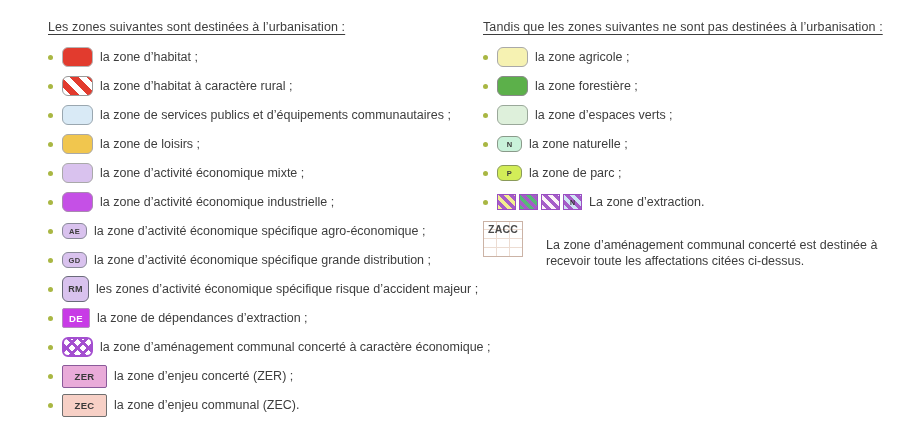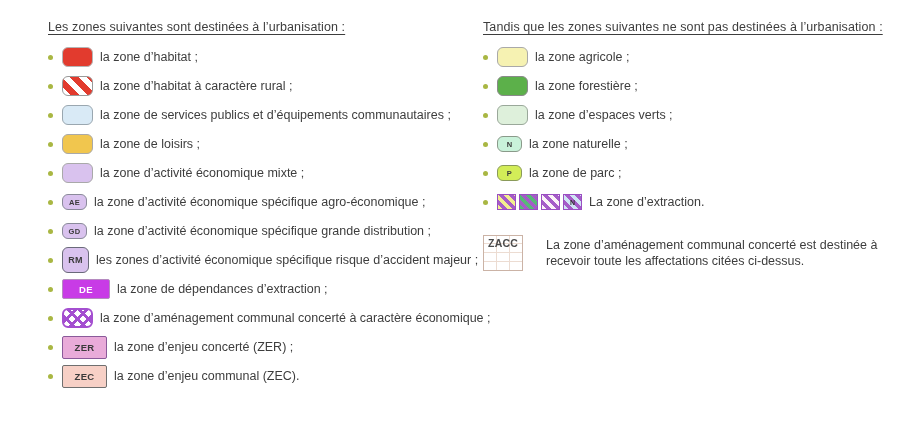--- a/index.html
+++ b/index.html
@@ -24,37 +24,37 @@
     display:inline-flex; align-items:center; justify-content:center;
     font-weight:700; color:var(--tc,#3a3a3a); letter-spacing:0.3px;
   }
   .solid { width:31px; height:20px; border-radius:6px; border:1px solid var(--border,#999); background:var(--bg,#fff); }
   .hatch {
     width:31px; height:20px; border-radius:6px; border:1px solid var(--border,#999);
     background:repeating-linear-gradient(45deg, var(--bg) 0 5px, var(--stripe) 5px 12px);
   }
   .label-pill { width:27px; height:26px; border-radius:6px; border:1px solid var(--border,#888); background:var(--bg); font-size:9px; }
   .label-pill.small { width:25px; height:16px; font-size:7.5px; }
-  .label-square { width:48px; height:20px; border-radius:2px; border:1px solid var(--border,#b58ac0); background:var(--bg); font-size:9.5px; }
+  .label-square { width:28px; height:20px; border-radius:2px; border:1px solid var(--border,#b58ac0); background:var(--bg); font-size:9.5px; }
   .label-box { width:45px; height:23px; border-radius:2px; border:1px solid var(--border,#666); background:var(--bg); font-size:9.5px; }
   .diamond {
     width:31px; height:20px; border-radius:6px; border:2px solid var(--stripe,#9b43c8);
     background:
       repeating-linear-gradient(45deg,  rgba(0,0,0,0) 0 5px, var(--stripe) 5px 8px),
       repeating-linear-gradient(-45deg, rgba(0,0,0,0) 0 5px, var(--stripe) 5px 8px),
       var(--bg,#fff);
   }
   .swatch-group { display:inline-flex; gap:3px; margin-right:7px; flex:none; }
   .cell-hatch {
     width:19px; height:16px; box-sizing:border-box; border:1px solid var(--border,#9b43c8);
     background:repeating-linear-gradient(45deg, var(--bg) 0 3.5px, var(--stripe) 3.5px 7px);
     display:inline-flex; align-items:center; justify-content:center;
     font-size:7px; font-weight:700; color:#333;
   }
-  .note { display:flex; align-items:center; margin-top:4px; }
+  .note { display:flex; align-items:flex-start; margin-top:4px; }
   .zacc-badge {
     flex:none; width:40px; height:36px; margin-right:7px; box-sizing:border-box;
     border:1px solid #cbb3a6;
     background:
       repeating-linear-gradient(0deg,  rgba(0,0,0,0) 0 8px,  #ecdcd2 8px 9px),
       repeating-linear-gradient(90deg, rgba(0,0,0,0) 0 12px, #ecdcd2 12px 13px),
       #ffffff;
     display:flex; justify-content:center; padding-top:1px;
     font-size:10.5px; font-weight:700; color:#4a4a4a; letter-spacing:0.2px;
   }
@@ -85,20 +85,25 @@
         </div>
         <div class="item">
           <span class="bullet" style="background: rgb(169, 183, 67);"></span>
           <span class="swatch solid" style="--bg: #f1c64e; --border: #a9a9a9;"></span>
           <span class="label">la zone de loisirs ;</span>
         </div>
         <div class="item">
           <span class="bullet" style="background: rgb(169, 183, 67);"></span>
           <span class="swatch solid" style="--bg: #d9c2ee; --border: #a9a9a9;"></span>
           <span class="label">la zone d’activité économique mixte ;</span>
+        </div>
+        <div class="item">
+          <span class="bullet" style="background: rgb(169, 183, 67);"></span>
+          <span class="swatch solid" style="--bg: #c550e6; --border: #a98ab0;"></span>
+          <span class="label">la zone d’activité économique industrielle ;</span>
         </div>
         <div class="item">
           <span class="bullet" style="background: rgb(169, 183, 67);"></span>
           <span class="swatch label-pill small" style="--bg: #d9c2ee; --border: #8a8a9a;">AE</span>
           <span class="label">la zone d’activité économique spécifique agro-économique ;</span>
         </div>
         <div class="item">
           <span class="bullet" style="background: rgb(169, 183, 67);"></span>
           <span class="swatch label-pill small" style="--bg: #d9c2ee; --border: #8a8a9a;">GD</span>
           <span class="label">la zone d’activité économique spécifique grande distribution ;</span>

